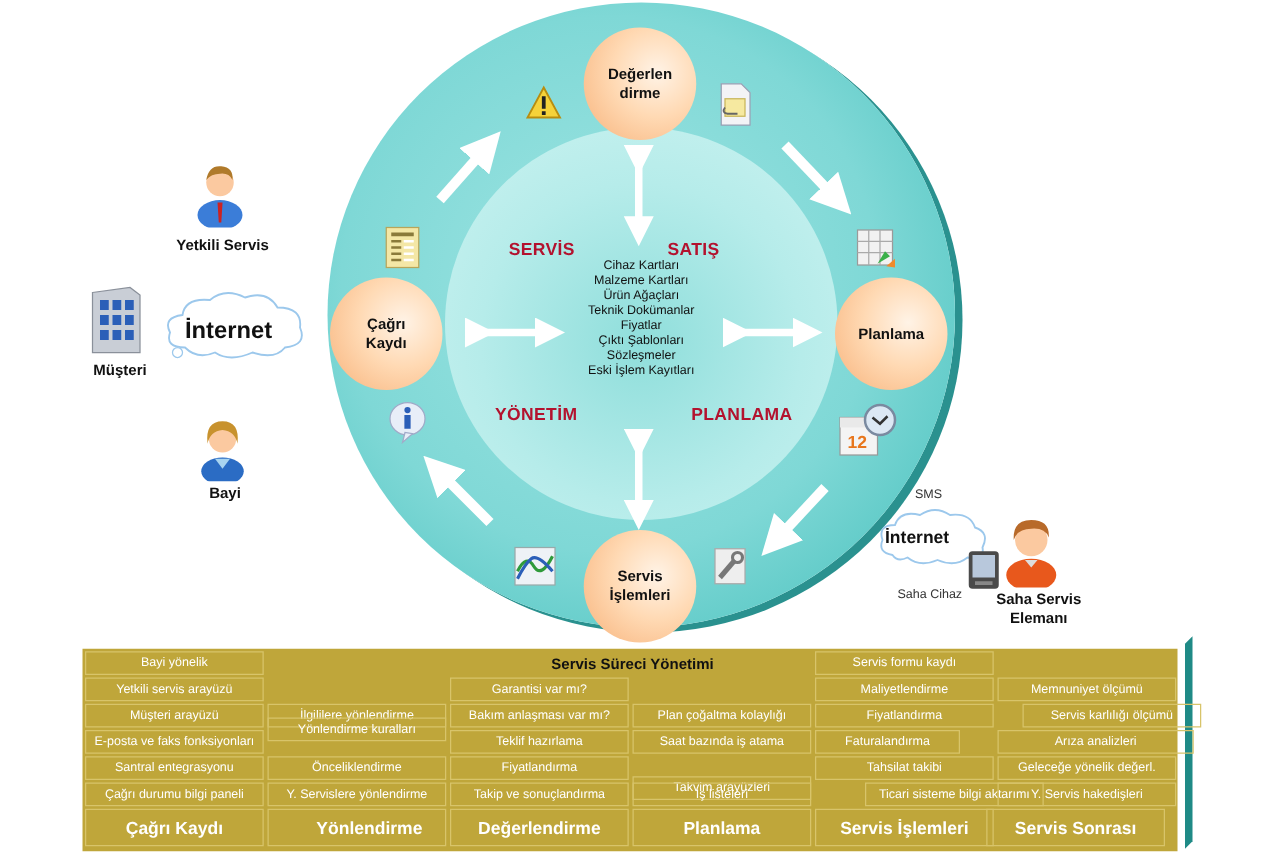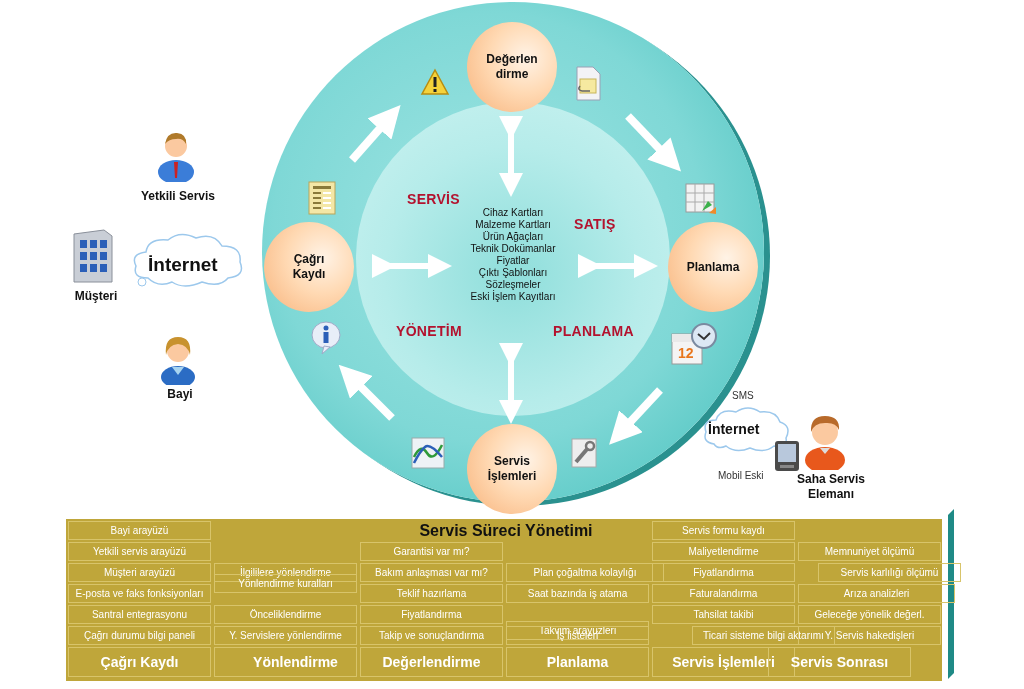--- a/index.html
+++ b/index.html
@@ -21,38 +21,38 @@
   .actor-label{position:absolute;font-weight:bold;font-size:12px;color:#111;text-align:center;}
   .cloud-text{position:absolute;font-weight:bold;color:#111;}
   .small-label{position:absolute;font-size:10px;color:#333;}
   
   #table-wrap{position:absolute;left:66px;top:511px;width:882px;height:170px;}
   #table-side{position:absolute;right:-6px;top:4px;width:6px;height:164px;background:#1f8a86;transform:skewY(-45deg);transform-origin:top left;}
   #table{position:absolute;left:0;top:8px;width:876px;height:162px;background:#bfa63a;}
   .cell{position:absolute;border:1px solid #d8c46a;box-sizing:border-box;color:#fff;font-size:10px;
     display:flex;align-items:center;justify-content:center;white-space:nowrap;overflow:hidden;}
   .head{font-weight:bold;font-size:14px;color:#fff;}
-  #table-title{position:absolute;left:290px;top:0;width:300px;height:24px;text-align:center;font-weight:bold;font-size:16px;color:#111;line-height:24px;}
+  #table-title{position:absolute;left:290px;top:0;width:300px;height:24px;text-align:center;font-weight:bold;font-size:12px;color:#111;line-height:24px;}
 </style>
 </head>
 <body>
 
 <div id="outer-ring"></div>
 <div id="inner-disc"></div>
 
 <div class="node" style="left:467px;top:22px;">Değerlen
 dirme</div>
 <div class="node" style="left:264px;top:222px;">Çağrı
 Kaydı</div>
 <div class="node" style="left:668px;top:222px;">Planlama</div>
 <div class="node" style="left:467px;top:424px;">Servis
 İşlemleri</div>
 
 <div class="quad" style="left:407px;top:191px;">SERVİS</div>
-<div class="quad" style="left:574px;top:191px;margin-top:25px;">SATIŞ</div>
+<div class="quad" style="left:534px;top:191px;">SATIŞ</div>
 <div class="quad" style="left:396px;top:323px;">YÖNETİM</div>
 <div class="quad" style="left:553px;top:323px;">PLANLAMA</div>
 
 <div id="center-list">
   <div>Cihaz Kartları</div>
   <div>Malzeme Kartları</div>
   <div>Ürün Ağaçları</div>
   <div>Teknik Dokümanlar</div>
   <div>Fiyatlar</div>
   <div>Çıktı Şablonları</div>
@@ -169,71 +169,71 @@
   <circle cx="20" cy="18" r="11" fill="#fbc9a0"></circle>
   <path d="M8,22 Q6,4 20,4 Q34,4 32,22 Q30,12 20,11 Q10,12 8,22 Z" fill="#c8922e"></path>
 </svg>
 <div class="actor-label" style="left:158px;top:387px;width:44px;">Bayi</div>
 
 <div class="small-label" style="left:732px;top:390px;">SMS</div>
 <svg class="icon" style="left:700px;top:404px;" width="90" height="50">
   <path d="M14,40 Q2,38 6,28 Q2,16 16,16 Q20,4 36,8 Q48,0 60,8 Q76,6 80,18 Q92,22 86,34 Q88,44 74,42 Q64,50 50,44 Q36,50 26,42 Q18,46 14,40 Z" fill="#fff" stroke="#9cc8ec" stroke-width="1.5"></path>
 </svg>
 <div class="cloud-text" style="left:708px;top:421px;font-size:14px;">İnternet</div>
-<div class="small-label" style="left:718px;top:470px;">Mobil Eski</div>
+<div class="small-label" style="left:718px;top:470px;">Saha Cihaz</div>
 <svg class="icon" style="left:774px;top:440px;" width="26" height="32">
   <rect x="1" y="1" width="24" height="30" rx="3" fill="#4a4a4a"></rect>
   <rect x="4" y="4" width="18" height="18" fill="#b8c8dc"></rect>
   <rect x="6" y="25" width="14" height="3" fill="#888"></rect>
 </svg>
 <svg class="icon" style="left:800px;top:410px;" width="50" height="60">
   <ellipse cx="25" cy="50" rx="20" ry="13" fill="#e8581c"></ellipse>
   <path d="M20,38 L30,38 L25,44 Z" fill="#ddd"></path>
   <circle cx="25" cy="22" r="13" fill="#fbc9a0"></circle>
   <path d="M11,22 Q10,6 25,6 Q40,6 39,20 Q36,12 25,13 Q14,13 11,22 Z" fill="#b86a2a"></path>
 </svg>
 <div class="actor-label" style="left:788px;top:472px;width:86px;line-height:15px;white-space:pre-line;">Saha Servis
 Elemanı</div>
 
 <div id="table-wrap">
   <div id="table-side"></div>
   <div id="table">
     <div id="table-title">Servis Süreci Yönetimi</div>
     <div id="cells">
-        <div class="cell" style="left: 2px; top: 2px; width: 143px; height: 19px;">Bayi arayüzü</div>
+        <div class="cell" style="left: 2px; top: 2px; width: 143px; height: 19px;">Bayi yönelik</div>
         <div class="cell" style="left: 2px; top: 23px; width: 143px; height: 19px;">Yetkili servis arayüzü</div>
         <div class="cell" style="left: 2px; top: 44px; width: 143px; height: 19px;">Müşteri arayüzü</div>
         <div class="cell" style="left: 2px; top: 65px; width: 143px; height: 19px;">E-posta ve faks fonksiyonları</div>
         <div class="cell" style="left: 2px; top: 86px; width: 143px; height: 19px;">Santral entegrasyonu</div>
         <div class="cell" style="left: 2px; top: 107px; width: 143px; height: 19px;">Çağrı durumu bilgi paneli</div>
         <div class="cell head" style="left: 2px; top: 128px; width: 143px; height: 30px;">Çağrı Kaydı</div>
         <div class="cell" style="left: 148px; top: 44px; width: 143px; height: 19px;">İlgililere yönlendirme</div>
         <div class="cell" style="left: 148px; top: 55px; width: 143px; height: 19px;">Yönlendirme kuralları</div>
         <div class="cell" style="left: 148px; top: 86px; width: 143px; height: 19px;">Önceliklendirme</div>
         <div class="cell" style="left: 148px; top: 107px; width: 143px; height: 19px;">Y.  Servislere yönlendirme</div>
         <div class="cell head" style="left: 148px; top: 128px; width: 143px; height: 30px; padding-left: 20px;">Yönlendirme</div>
         <div class="cell" style="left: 294px; top: 23px; width: 143px; height: 19px;">Garantisi var mı?</div>
         <div class="cell" style="left: 294px; top: 44px; width: 143px; height: 19px;">Bakım anlaşması var mı?</div>
         <div class="cell" style="left: 294px; top: 65px; width: 143px; height: 19px;">Teklif hazırlama</div>
         <div class="cell" style="left: 294px; top: 86px; width: 143px; height: 19px;">Fiyatlandırma</div>
         <div class="cell" style="left: 294px; top: 107px; width: 143px; height: 19px;">Takip ve sonuçlandırma</div>
         <div class="cell head" style="left: 294px; top: 128px; width: 143px; height: 30px;">Değerlendirme</div>
-        <div class="cell" style="left: 440px; top: 44px; width: 158px; height: 19px;">Plan çoğaltma kolaylığı</div>
+        <div class="cell" style="left: 440px; top: 44px; width: 143px; height: 19px;">Plan çoğaltma kolaylığı</div>
         <div class="cell" style="left: 440px; top: 65px; width: 143px; height: 19px;">Saat bazında iş atama</div>
         <div class="cell" style="left: 440px; top: 102px; width: 143px; height: 19px;">Takvim arayüzleri</div>
         <div class="cell" style="left: 440px; top: 107px; width: 143px; height: 19px;">İş listeleri</div>
         <div class="cell head" style="left: 440px; top: 128px; width: 143px; height: 30px;">Planlama</div>
         <div class="cell" style="left: 586px; top: 2px; width: 143px; height: 19px;">Servis formu kaydı</div>
         <div class="cell" style="left: 586px; top: 23px; width: 143px; height: 19px;">Maliyetlendirme</div>
         <div class="cell" style="left: 586px; top: 44px; width: 143px; height: 19px;">Fiyatlandırma</div>
-        <div class="cell" style="left: 586px; top: 65px; width: 143px; height: 19px;">Faturalandırma</div>
+        <div class="cell" style="left: 586px; top: 65px; width: 116px; height: 19px;">Faturalandırma</div>
         <div class="cell" style="left: 586px; top: 86px; width: 143px; height: 19px;">Tahsilat takibi</div>
         <div class="cell" style="left: 586px; top: 107px; width: 143px; height: 19px; margin-left: 40px;">Ticari sisteme bilgi aktarımı</div>
         <div class="cell head" style="left: 586px; top: 128px; width: 143px; height: 30px;">Servis İşlemleri</div>
         <div class="cell" style="left: 732px; top: 23px; width: 143px; height: 19px;">Memnuniyet ölçümü</div>
         <div class="cell" style="left: 732px; top: 44px; width: 143px; height: 19px; margin-left: 20px;">Servis karlılığı ölçümü</div>
         <div class="cell" style="left: 732px; top: 65px; width: 157px; height: 19px;">Arıza  analizleri</div>
         <div class="cell" style="left: 732px; top: 86px; width: 143px; height: 19px;">Geleceğe yönelik değerl.</div>
         <div class="cell" style="left: 732px; top: 107px; width: 143px; height: 19px;">Y.  Servis hakedişleri</div>
-        <div class="cell head" style="left: 702px; top: 128px; width: 143px; height: 30px;">Servis  Sonrası</div>
+        <div class="cell head" style="left: 723px; top: 128px; width: 143px; height: 30px;">Servis  Sonrası</div>
       </div>
   </div>
 </div>
 
 </body></html>

